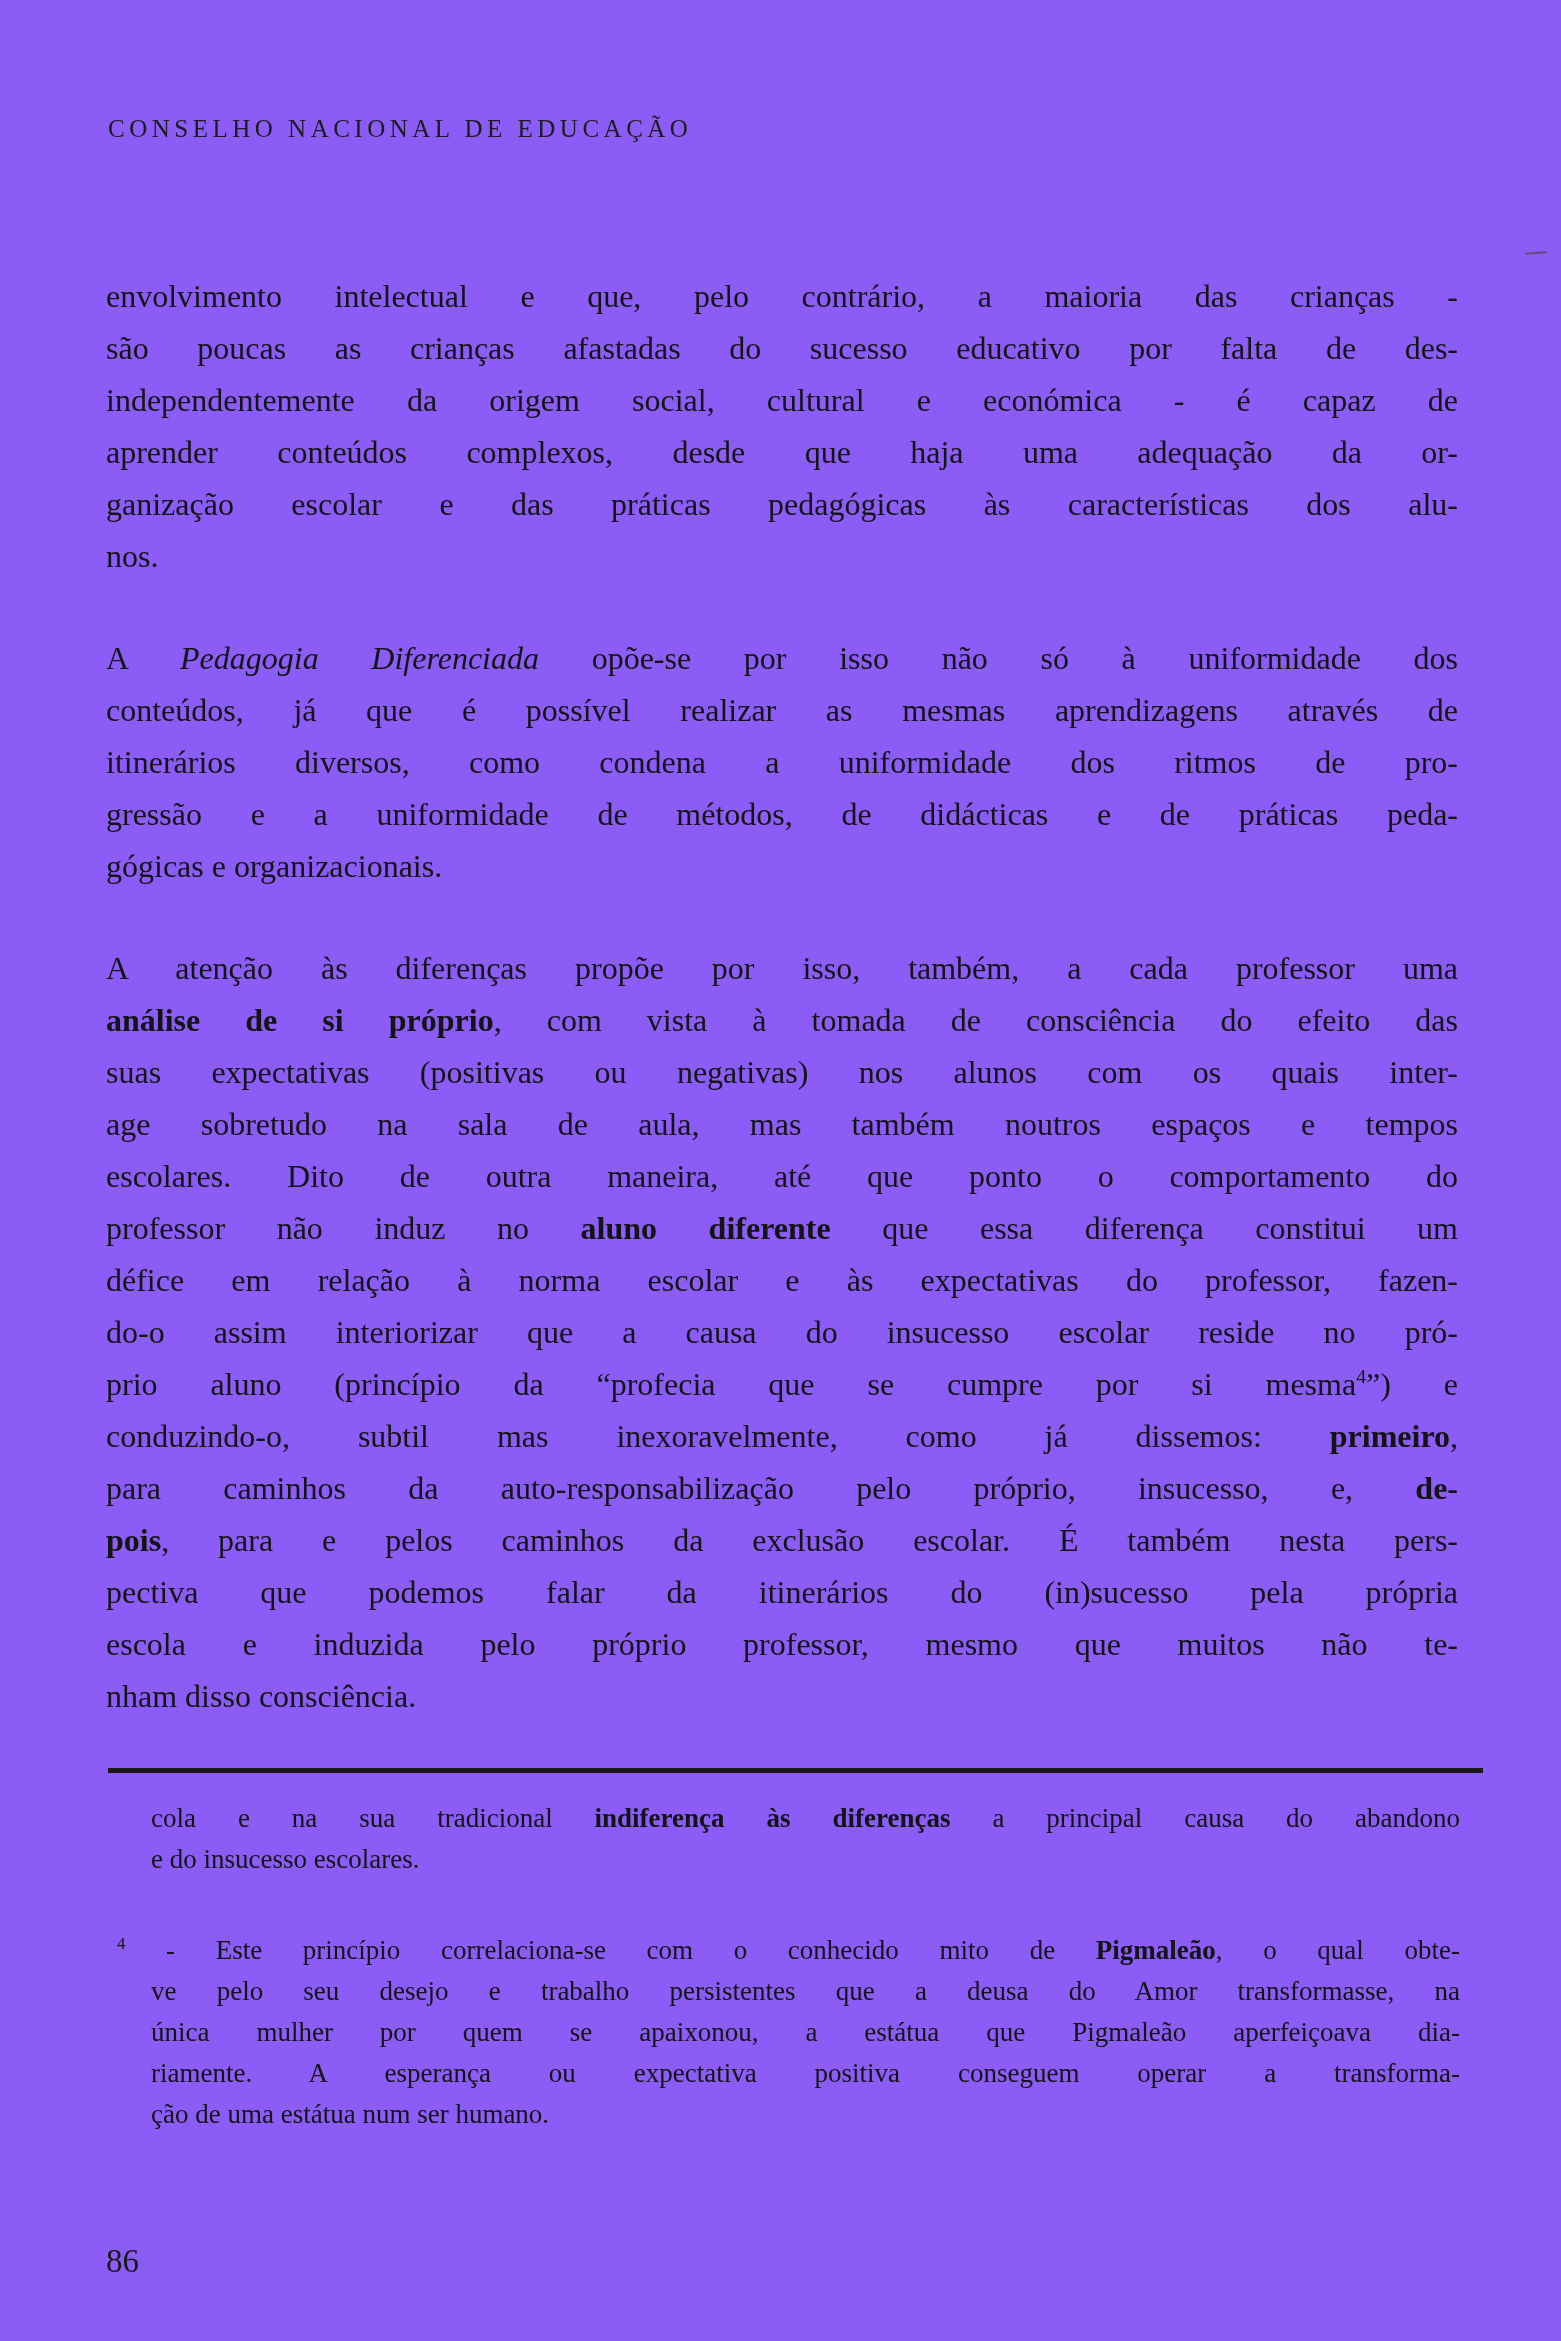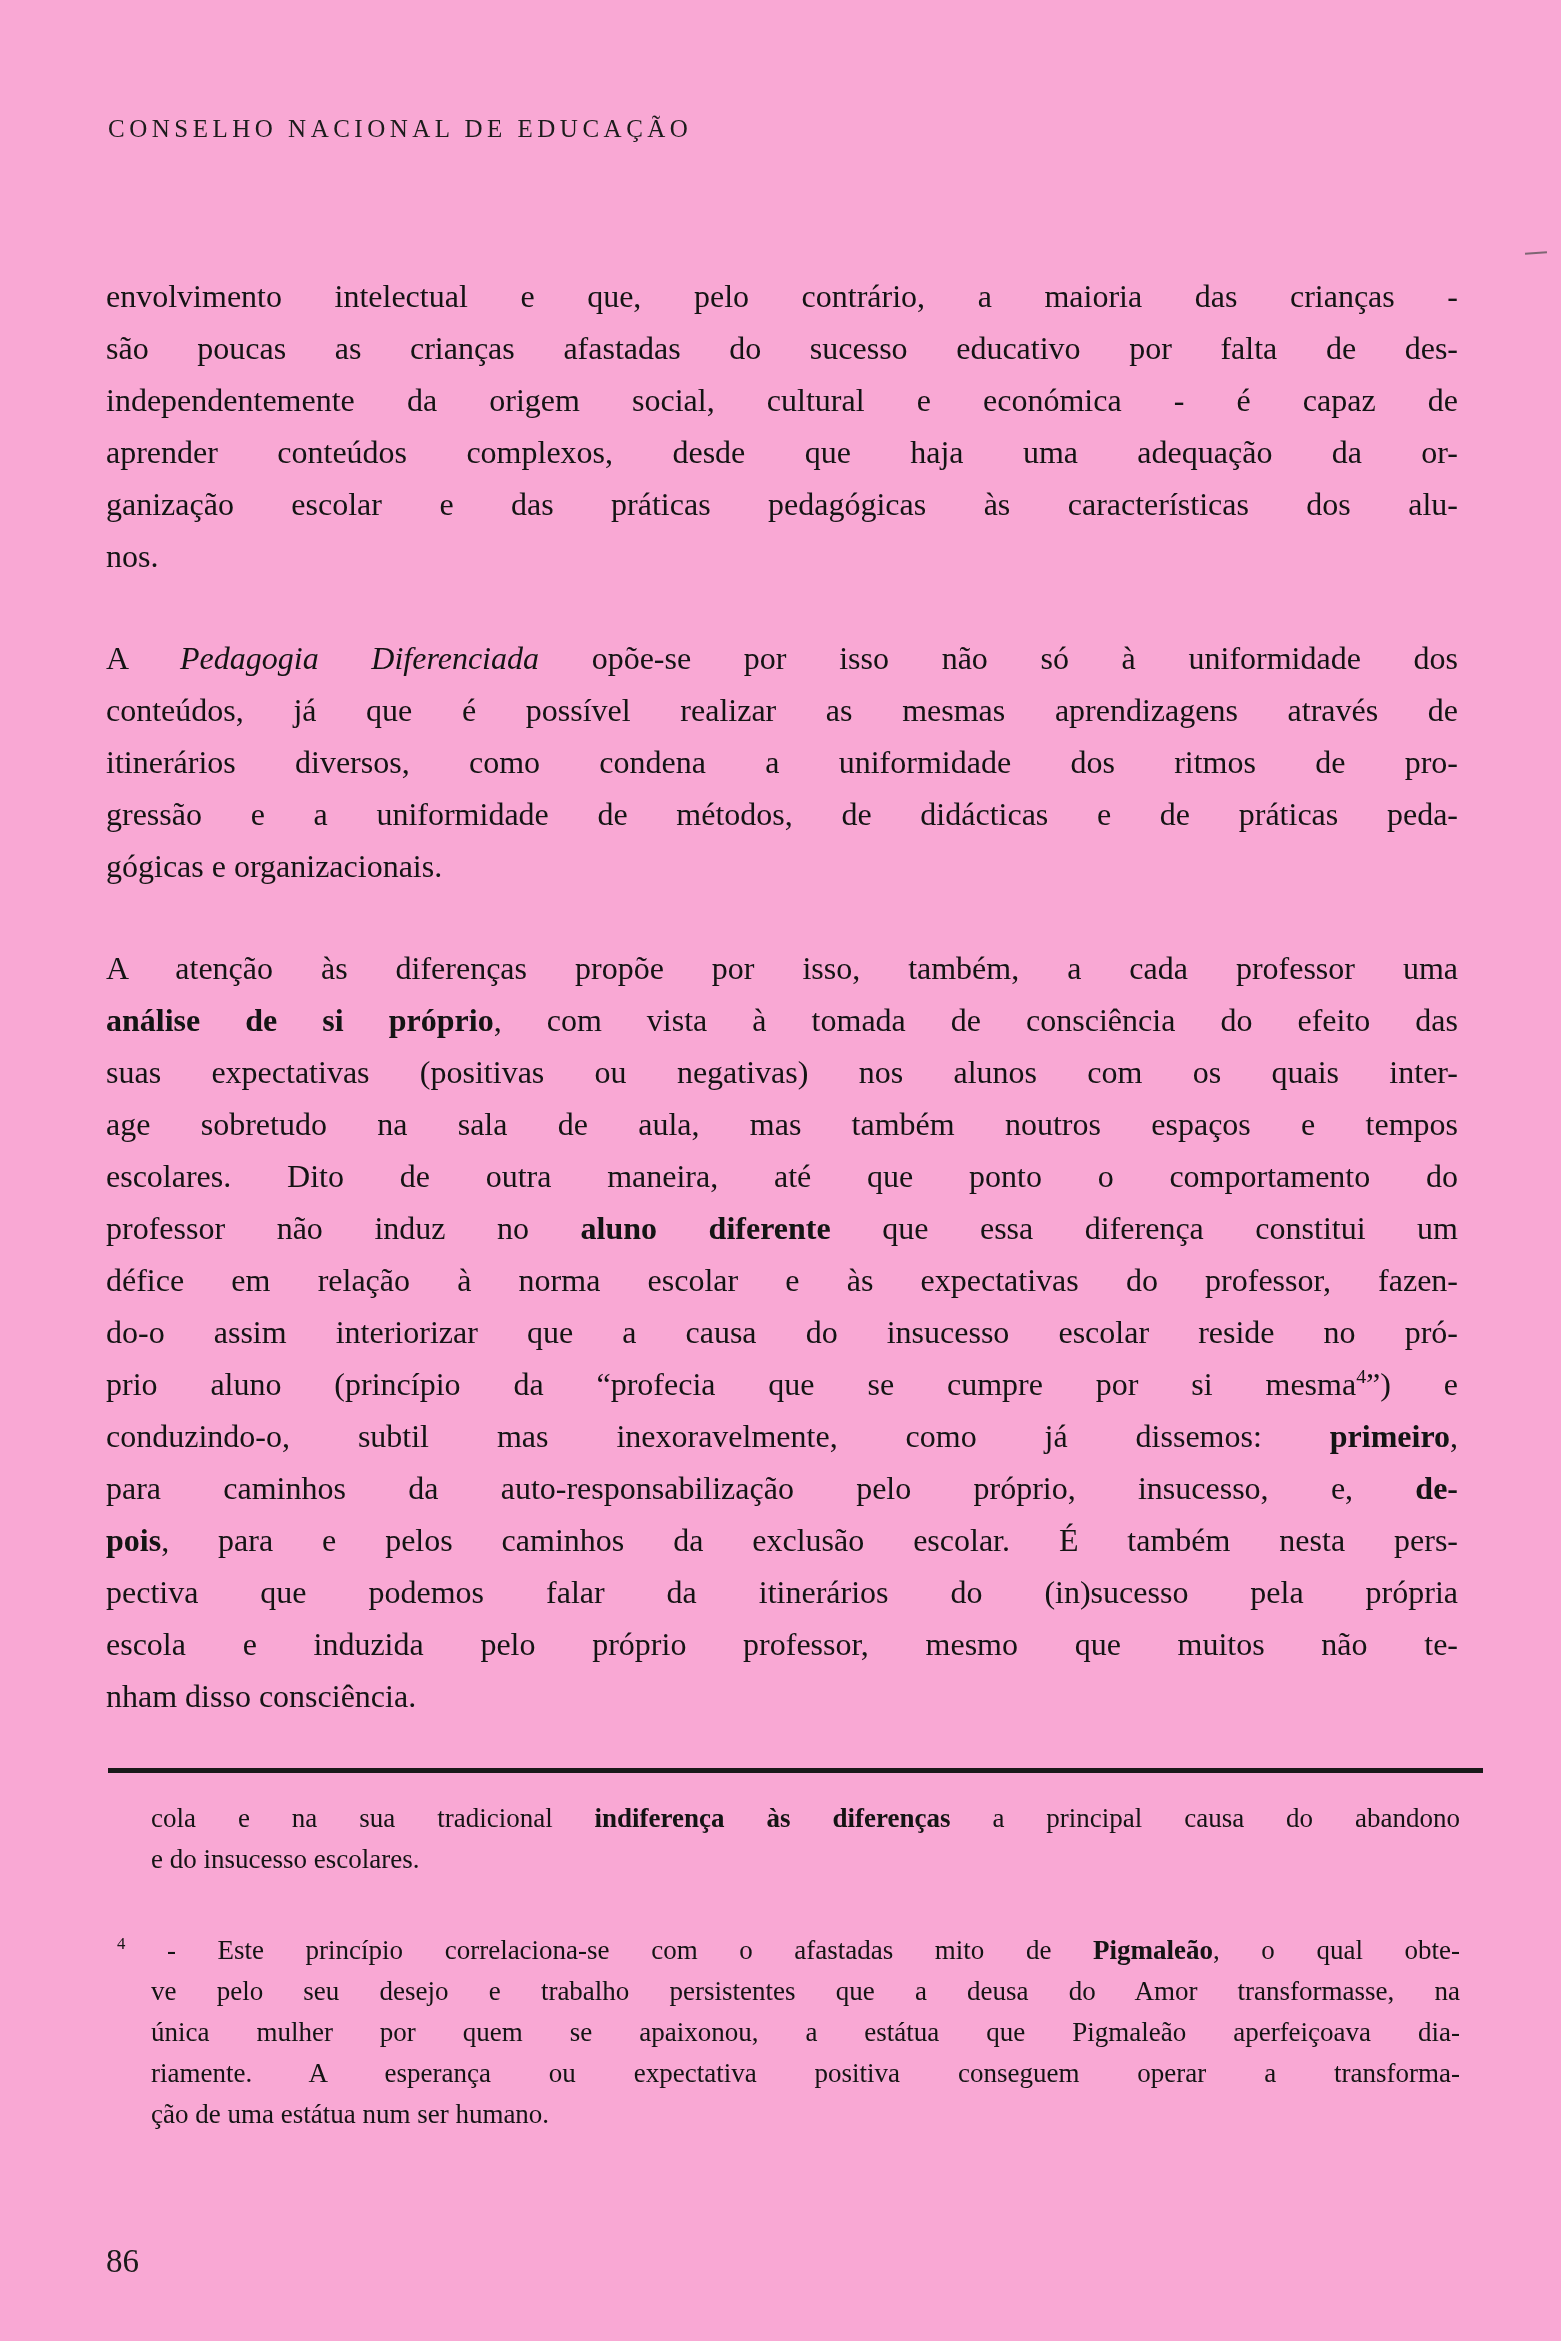--- a/index.html
+++ b/index.html
@@ -1,21 +1,21 @@
 <!DOCTYPE html>
 <html lang="pt" style="font-size:14.4px"><head>
 <meta charset="utf-8">
 <style>
   html, body { margin: 0; padding: 0; background: #d9d9d9; }
   .page {
     position: relative;
     width: 1562px;
     height: 2342px;
     margin: 0 auto;
-    background: #f9a8d4;
+    background: #8b5cf6;
     color: #141414;
     font-family: "Liberation Serif", "DejaVu Serif", serif;
     overflow: hidden;
   }
   .running-head {
     position: absolute;
     left: 108px;
     top: 115px;
     font-size: 25px;
     letter-spacing: 4.5px;
@@ -123,21 +123,21 @@
   </div>
 
   <div class="fn-rule"></div>
 
   <div class="footnotes">
     <div class="para fn-cont">
         <div class="tline"><span>cola e na sua tradicional </span><span class="b">indiferença às diferenças</span><span> a principal causa do abandono</span></div>
         <div class="tline lastline"><span>e do insucesso escolares.</span></div>
       </div>
     <div class="para fn-note4">
-        <div class="tline"><span class="sup">4</span><span> - Este princípio correlaciona-se com o afastadas mito de </span><span class="b">Pigmaleão</span><span>, o qual obte-</span></div>
+        <div class="tline"><span class="sup">4</span><span> - Este princípio correlaciona-se com o conhecido mito de </span><span class="b">Pigmaleão</span><span>, o qual obte-</span></div>
         <div class="tline"><span>ve pelo seu desejo e trabalho persistentes que a deusa do Amor transformasse, na</span></div>
         <div class="tline"><span>única mulher por quem se apaixonou, a estátua que Pigmaleão aperfeiçoava dia-</span></div>
         <div class="tline"><span>riamente. A esperança ou expectativa positiva conseguem operar a transforma-</span></div>
         <div class="tline lastline"><span>ção de uma estátua num ser humano.</span></div>
       </div>
   </div>
 
   <div class="page-number">86</div>
 
 </div>

